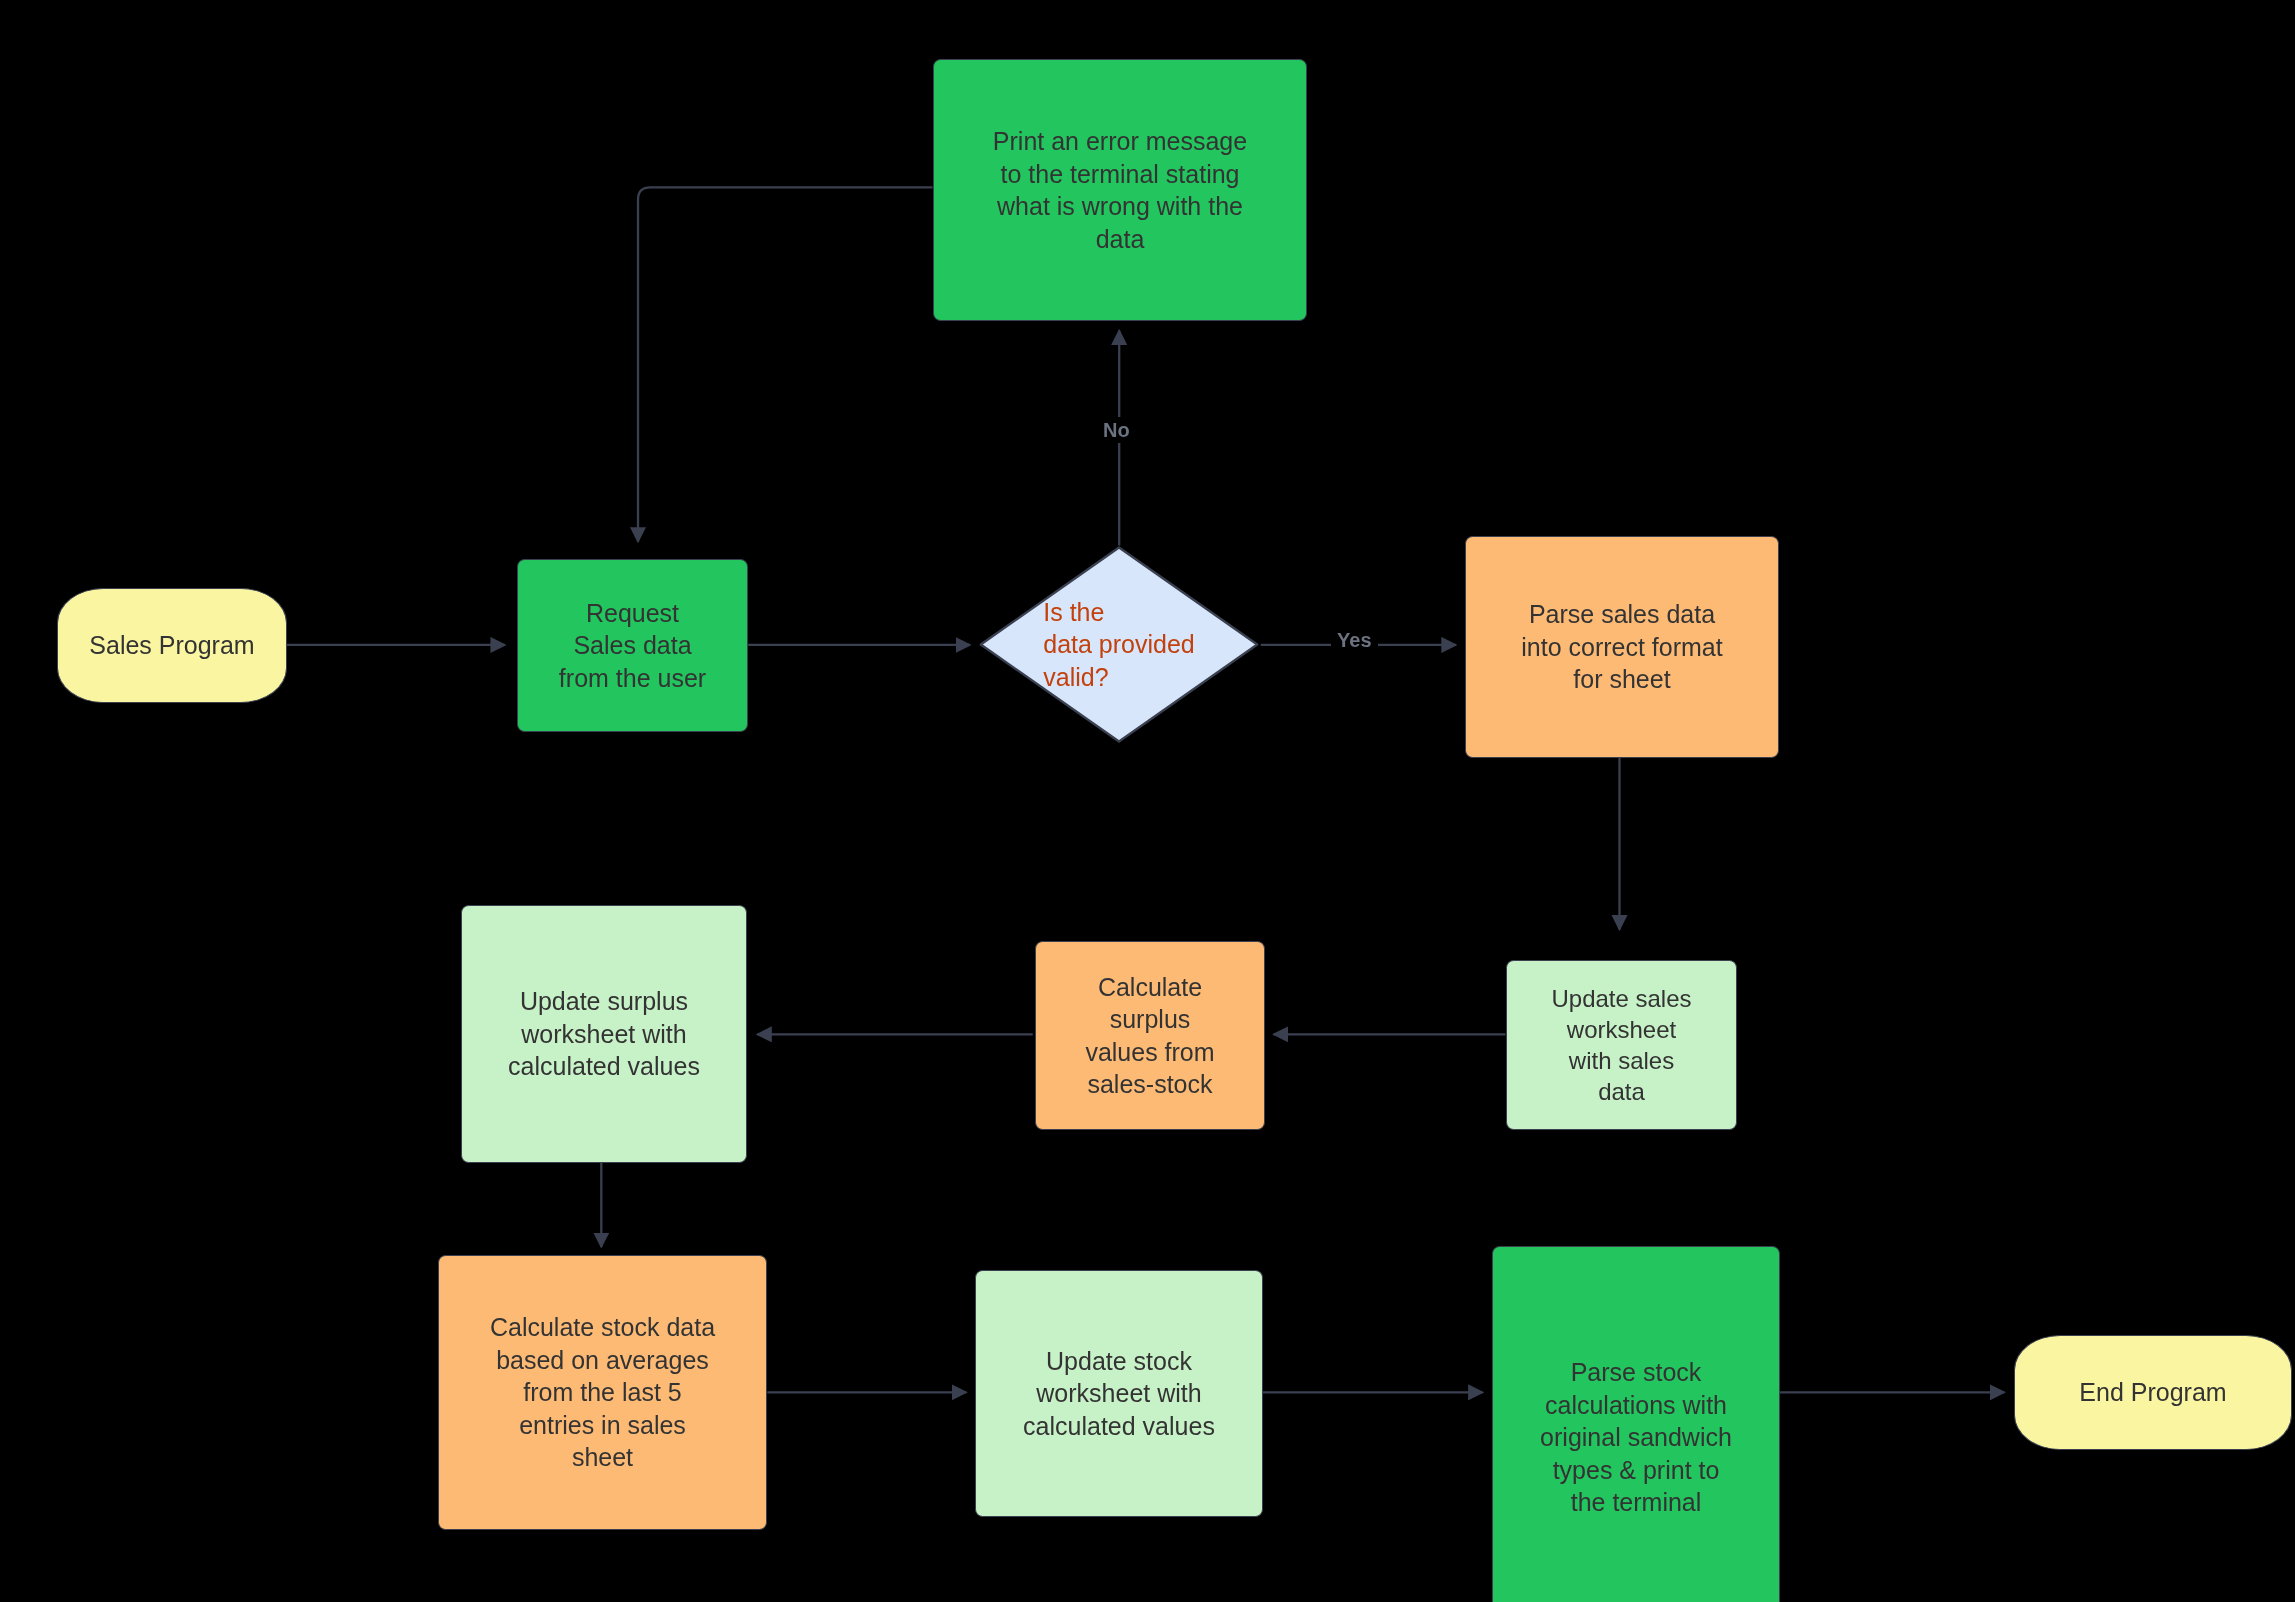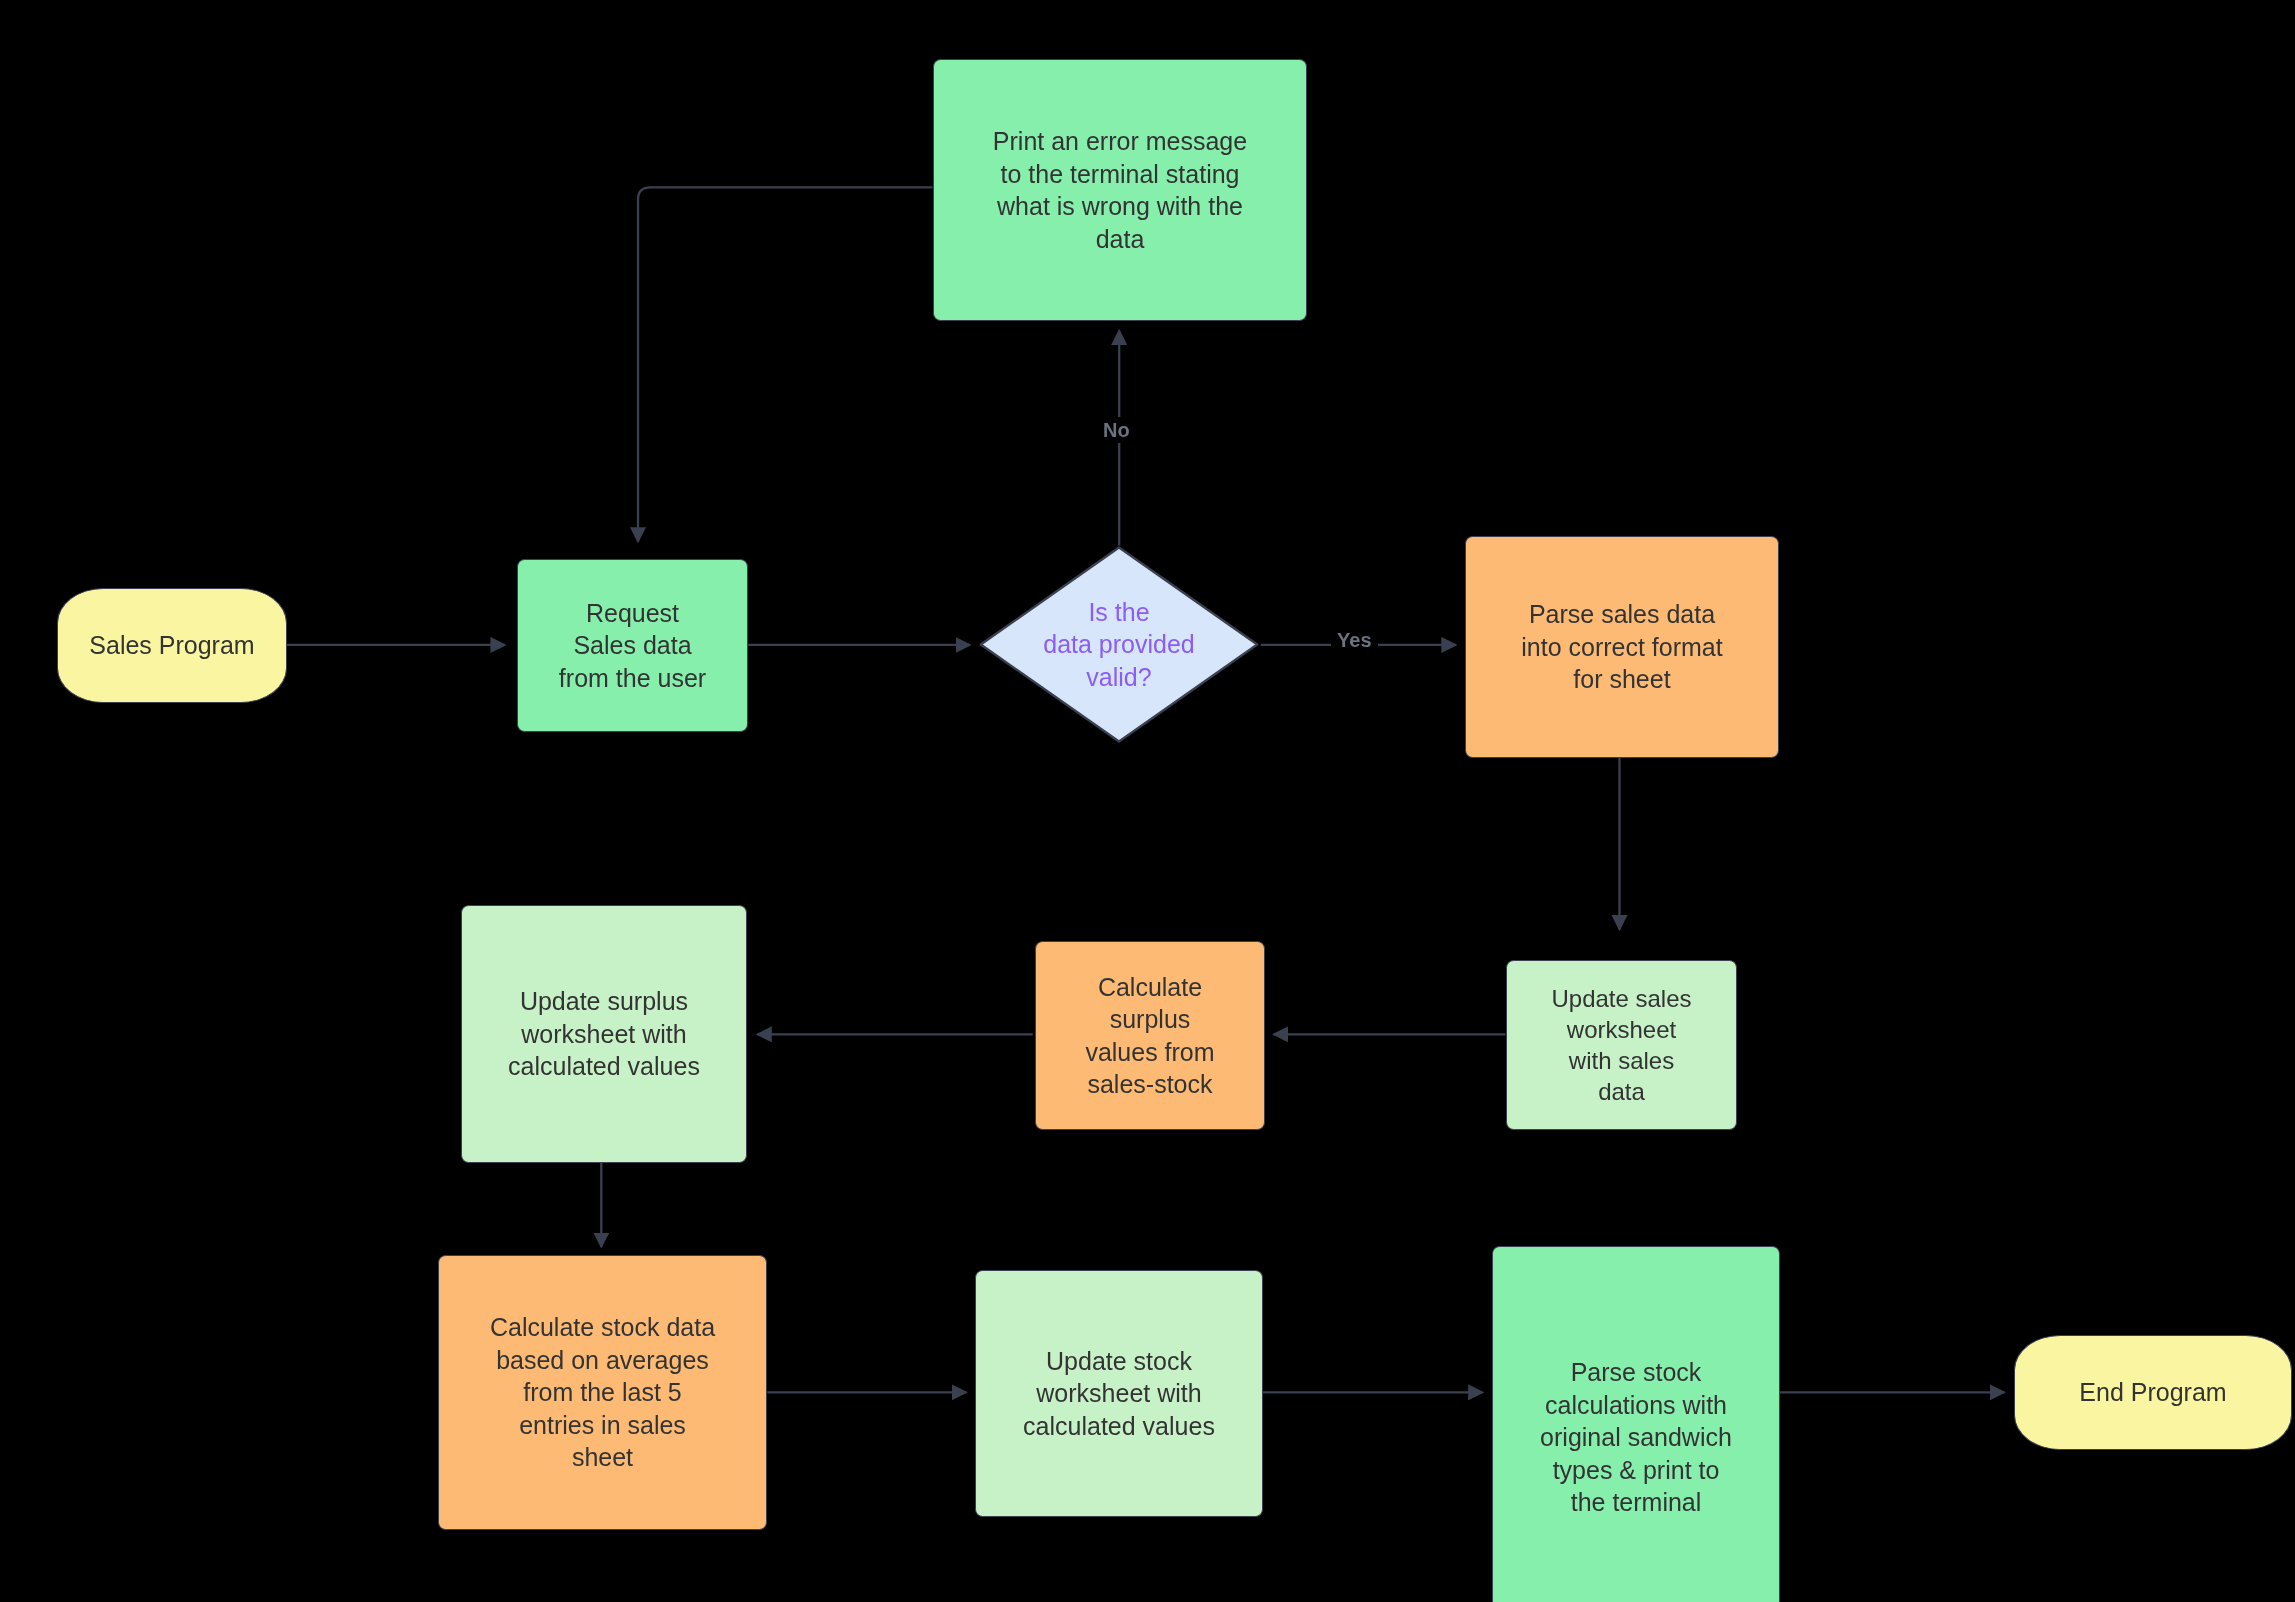--- a/index.html
+++ b/index.html
@@ -39,38 +39,38 @@
     white-space: pre-line;
     line-height: 1.30;
     padding: 0 7.7px;
   }
   .shape-process {
     border-radius: 7.7px;
   }
   .shape-terminal {
     border-radius: 46px / 35px;
   }
-  .fill-purple { background: #86efac; }
+  .fill-purple { background: #22c55e; }
   .fill-orange { background: #fdba74; }
   .fill-green  { background: #C7F1C7; }
   .fill-yellow { background: #FAF5A1; }
 
   .diamond {
     position: absolute;
     z-index: 2;
   }
   .diamond svg { display: block; overflow: visible; }
   .diamond .label {
     position: absolute;
     left: 0; top: 0; right: 0; bottom: 0;
     display: flex;
     align-items: center;
     justify-content: center;
-    text-align: center;
-    color: #8b5cf6;
+    text-align: left;
+    color: #c2410c;
     white-space: pre-line;
     line-height: 1.30;
   }
 
   .edge-label {
     position: absolute;
     color: #6b7280;
     font-size: 20px;
     font-weight: bold;
     z-index: 3;

